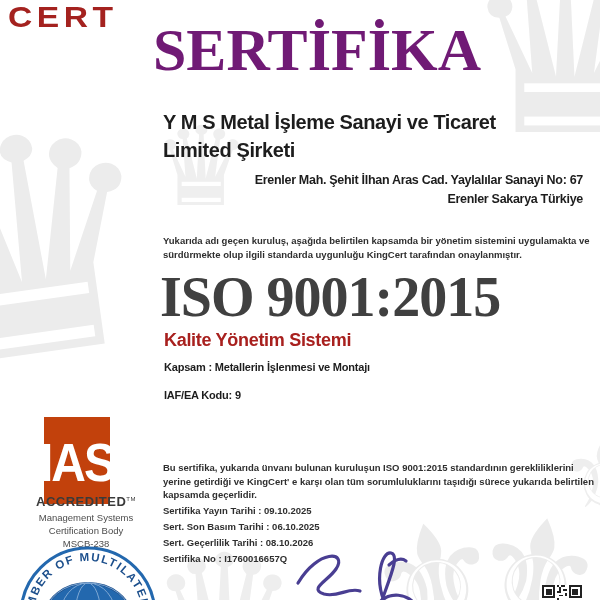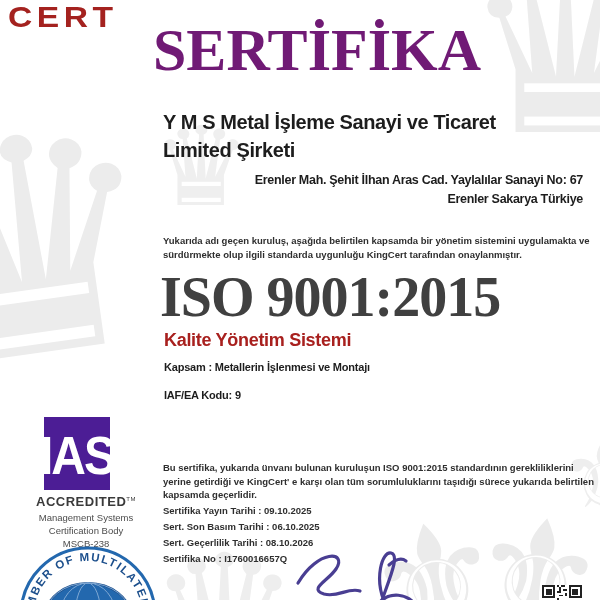--- a/index.html
+++ b/index.html
@@ -49,21 +49,21 @@
   .scope{left:164px;top:361px;font-size:11px;font-weight:bold;color:#1d1d1d;letter-spacing:-0.2px;}
   .eacode{left:164px;top:389px;font-size:11px;font-weight:bold;color:#1d1d1d;letter-spacing:-0.2px;}
   .validity{
     left:163px;top:461px;width:434px;margin:0;font-size:9.5px;font-weight:bold;
     color:#2e2e2e;line-height:13.5px;
   }
   .date-line{left:163px;font-size:9.5px;font-weight:bold;color:#2e2e2e;}
   .d0{top:505px;} .d1{top:521px;} .d2{top:537px;} .d3{top:553px;}
   
   .ias-box{
-    left:44px;top:417px;width:66px;height:73px;background:#4c1d95;
+    left:44px;top:417px;width:66px;height:87px;background:#c2410c;
     display:flex;align-items:center;justify-content:center;
   }
   .ias-box span{
     color:#fff;font-size:48px;font-weight:bold;letter-spacing:-2px;
     transform:scaleY(1.12) translateY(2px);
   }
   .ias-accredited{
     left:11px;top:494px;width:150px;text-align:center;font-size:13px;font-weight:bold;
     color:#3a3a3a;letter-spacing:0.5px;
   }

